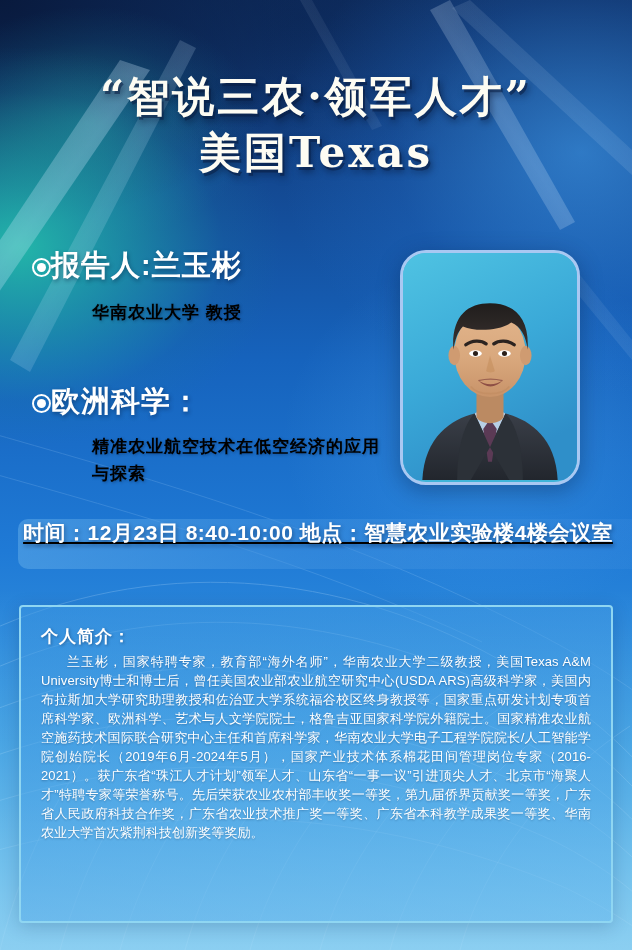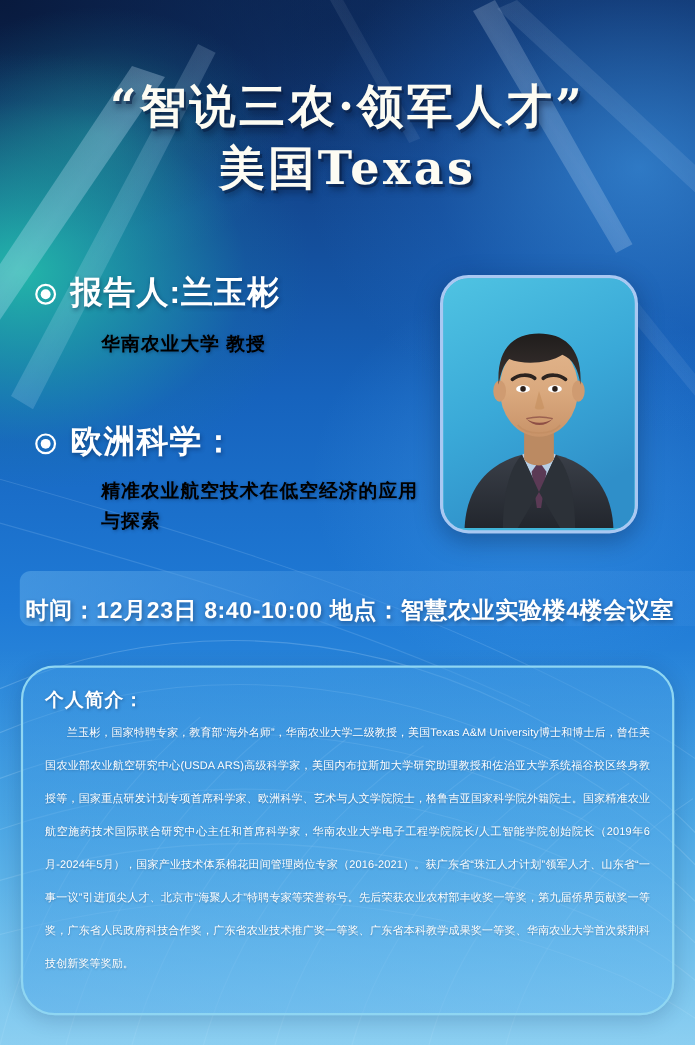--- a/index.html
+++ b/index.html
@@ -77,21 +77,20 @@
   }
   .title-line.l1 { font-size: 42px; }
   .title-line.l2 { font-size: 42px; margin-top: 6px; }
 
   
   .info-block { position: absolute; left: 32px; top: 246px; width: 360px; z-index: 5; }
 
   .row-head {
     display: flex;
     align-items: center;
-    gap: 13px;
   }
   .bullet {
     width: 19px; height: 19px;
     border-radius: 50%;
     border: 2.5px solid #ffffff;
     box-sizing: border-box;
     display: flex; align-items: center; justify-content: center;
     flex: 0 0 auto;
     margin-top: 3px;
   }
@@ -136,58 +135,59 @@
   .photo-inner { position: absolute; inset: 0; }
 
   
   .timebar {
     position: absolute;
     left: 18px; top: 519px;
     width: 614px; height: 50px;
     background: linear-gradient(90deg, rgba(94,170,232,0.55) 0%, rgba(70,150,225,0.45) 45%, rgba(58,140,222,0.30) 100%);
     border-radius: 10px 0 0 10px;
     display: flex;
-    align-items: flex-end;
+    align-items: flex-start;
     justify-content: center;
     z-index: 5;
+    text-decoration: underline;
   }
   .timebar-text {
     font-size: 21px;
     font-weight: 700;
     color: #ffffff;
     letter-spacing: 0.5px;
     text-shadow: 1px 2px 4px rgba(6,25,60,0.45);
     white-space: nowrap;
     margin-left: -14px;
   }
 
   
   .bio-panel {
     position: absolute;
     left: 19px; top: 605px;
     width: 594px; height: 318px;
     box-sizing: border-box;
-    border-radius: 31px;
+    border-radius: 4px;
     border: 2px solid #8fd6f2;
     background: linear-gradient(160deg, rgba(60,150,225,0.52) 0%, rgba(72,160,230,0.46) 45%, rgba(96,180,238,0.40) 100%);
     padding: 18px 20px 0 20px;
     z-index: 5;
     box-shadow: 0 4px 18px rgba(6,30,70,0.18);
   }
   .bio-title {
     font-size: 17px;
     font-weight: 700;
     color: #ffffff;
     letter-spacing: 1px;
     text-shadow: 1px 1px 3px rgba(6,25,60,0.40);
     margin-bottom: 4px;
   }
   .bio-body {
-    font-size: 10px;
-    line-height: 30px;
+    font-size: 13px;
+    line-height: 19px;
     color: #ffffff;
     text-align: justify;
     text-indent: 2em;
     letter-spacing: 0.1px;
     text-shadow: 0 1px 2px rgba(6,25,60,0.30);
   }
 </style>
 </head>
 <body>
 

